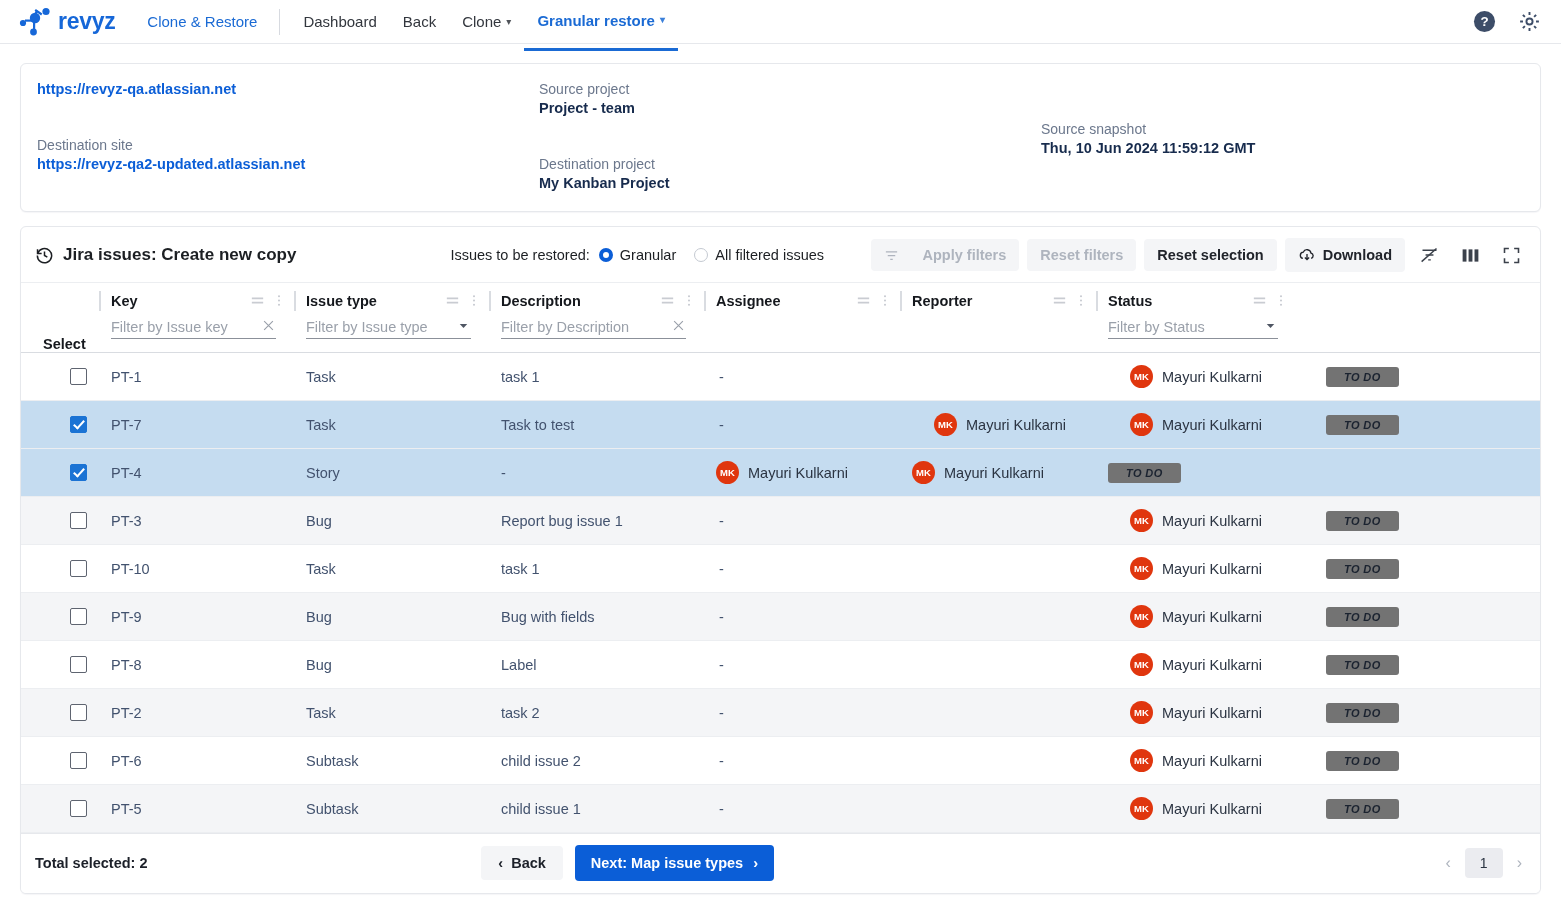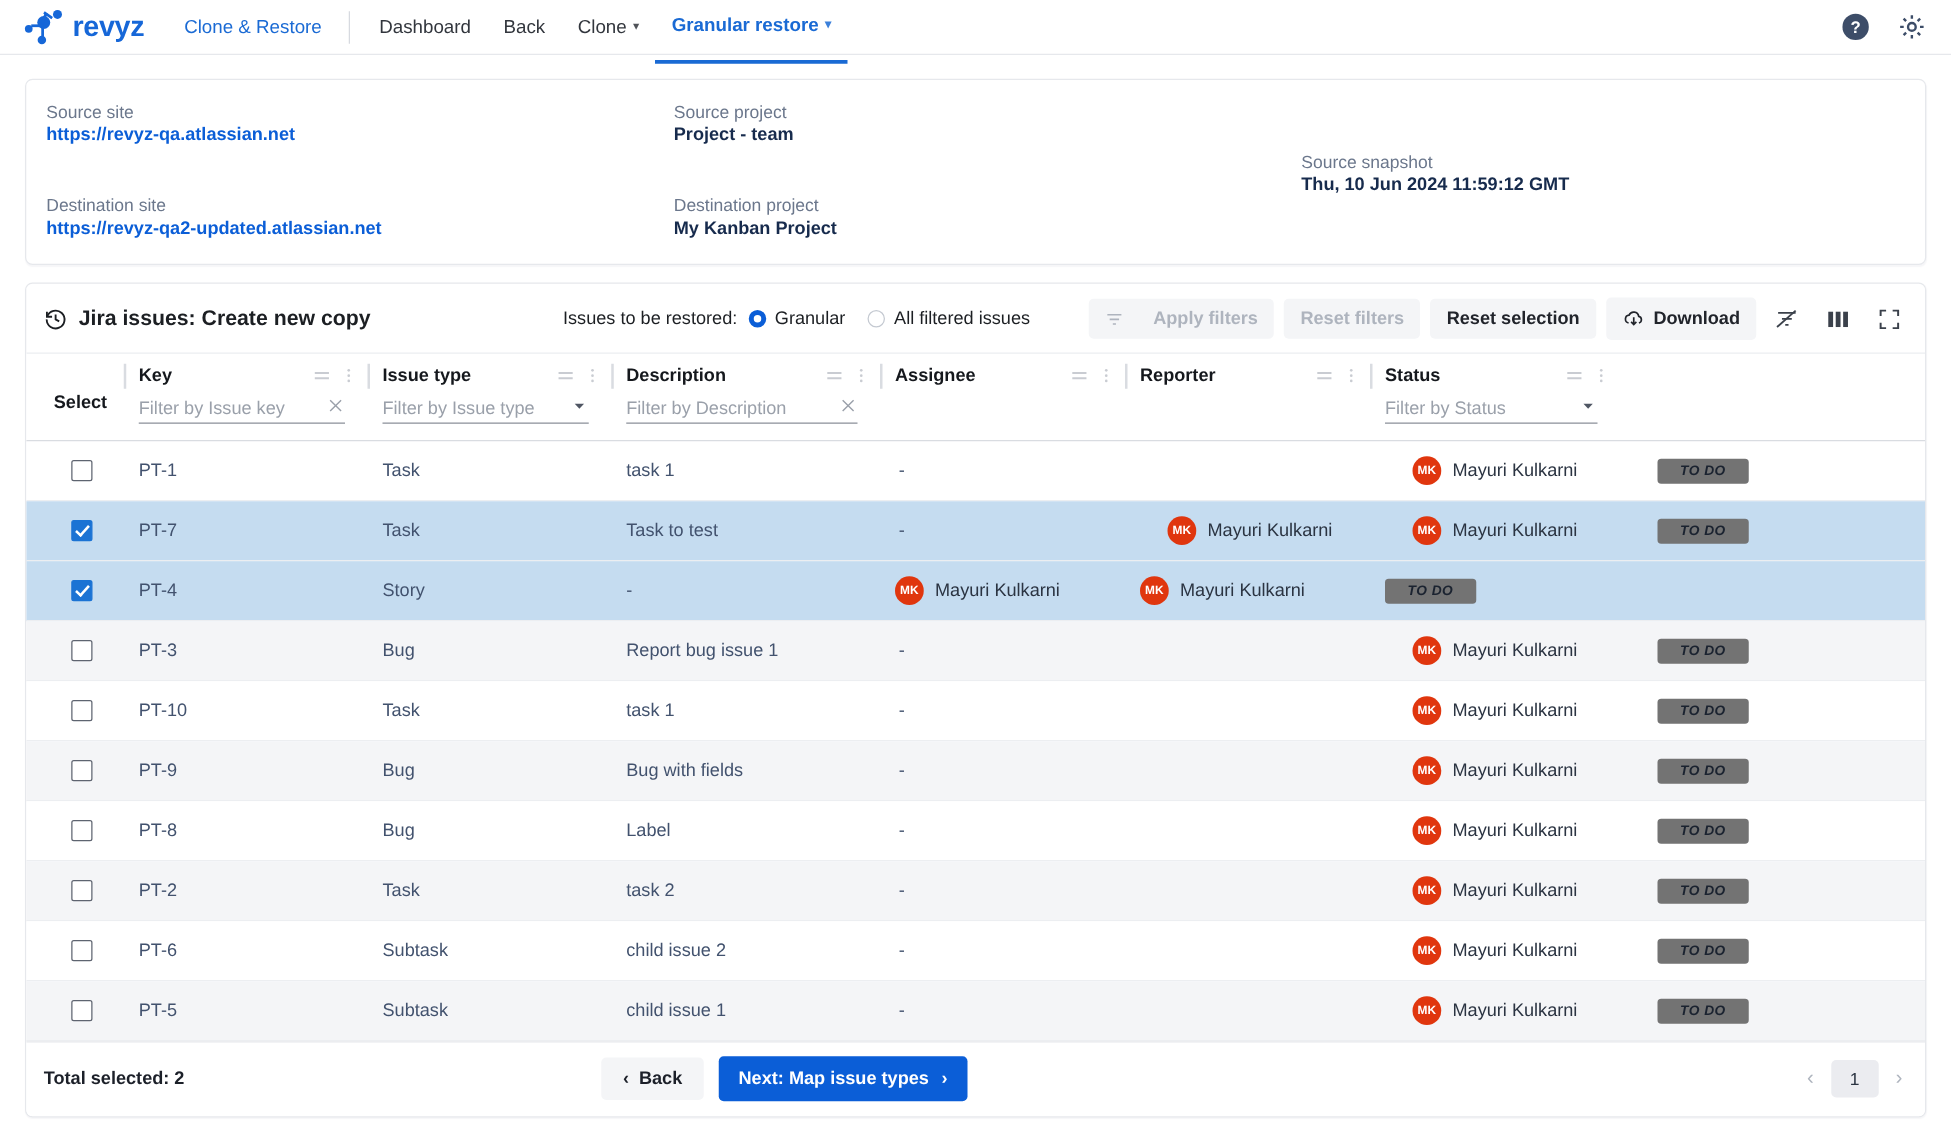--- a/index.html
+++ b/index.html
@@ -161,21 +161,21 @@
     flex: 0 0 auto; letter-spacing: .2px;
   }
   .badge {
     background: #737373; color: #1b2330;
     font-size: 11px; font-weight: bold; letter-spacing: .4px;
     padding: 4px 18px; border-radius: 3px; font-style: italic;
   }
   .name { color: #2b3442; }
 
   
-  .w-sel  { width: 78px; justify-content: center; padding-left: 22px;}
+  .w-sel  { width: 78px; justify-content: flex-end; padding-left: 22px;}
   .w-key  { width: 195px; }
   .w-type { width: 195px; }
   .w-sum  { width: 218px; }
   .w-desc { width: 215px; }
   .w-asg  { width: 196px; }
   .w-rep  { width: 196px; }
   .w-sts  { width: 200px; }
 
   
   .foot {
@@ -254,21 +254,20 @@
       </svg>
     </div>
   </div>
 </div>
 
 <div class="wrap">
 
   <div class="info-card">
     <div class="info-col c1">
       <div class="info-block">
-        <div class="info-label">Source site</div>
         <div class="info-value link">https://revyz-qa.atlassian.net</div>
       </div>
       <div class="info-block">
         <div class="info-label">Destination site</div>
         <div class="info-value link">https://revyz-qa2-updated.atlassian.net</div>
       </div>
     </div>
     <div class="info-col c2">
       <div class="info-block">
         <div class="info-label">Source project</div>

